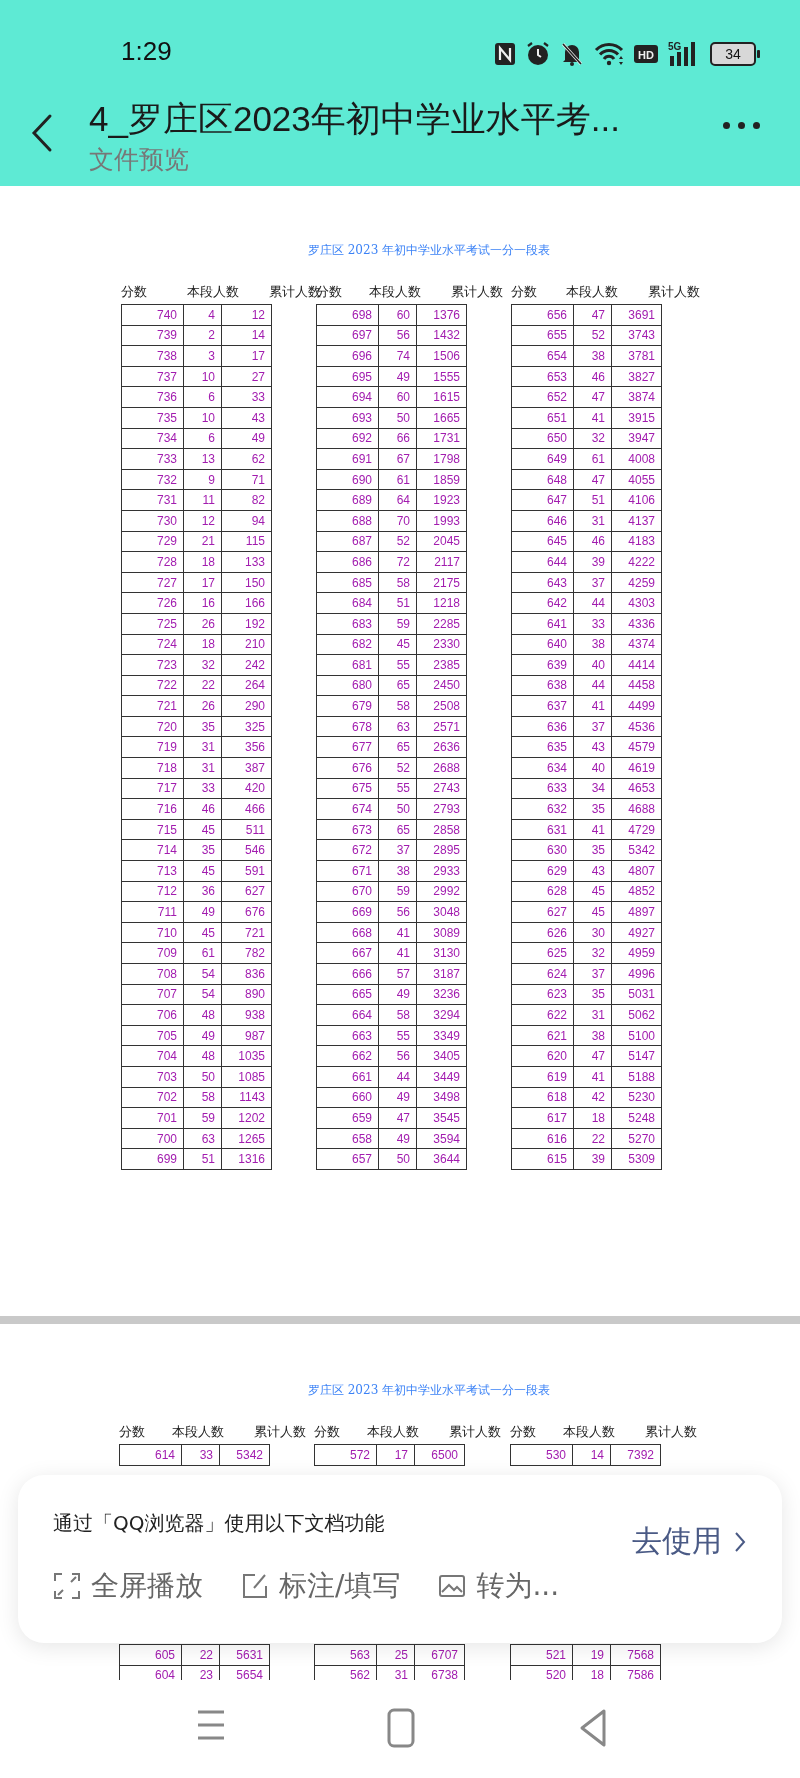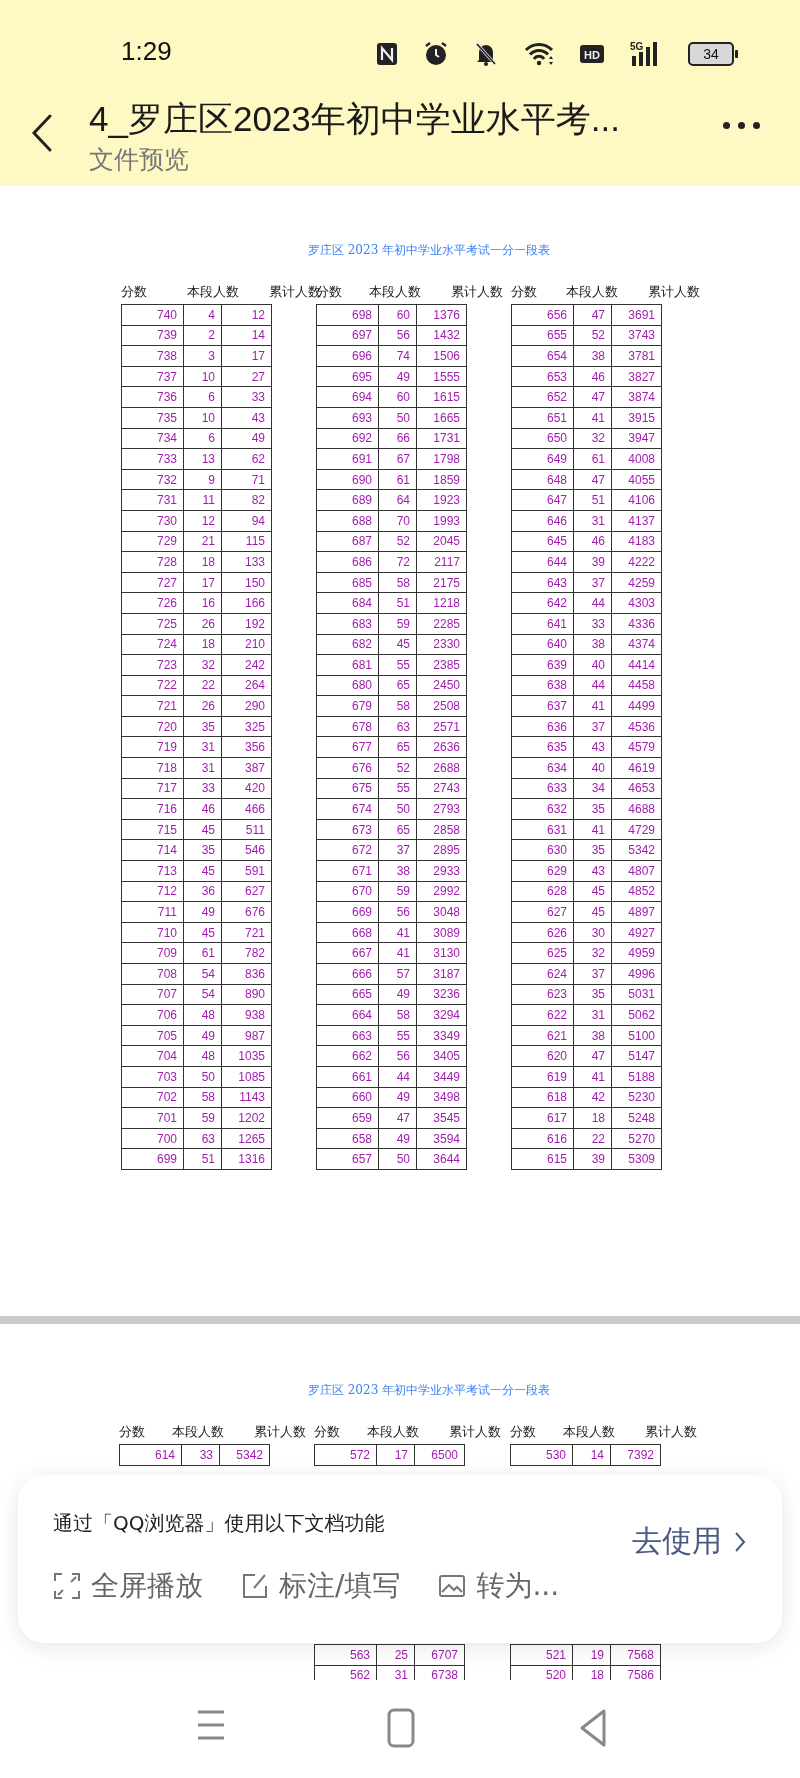--- a/index.html
+++ b/index.html
@@ -4,29 +4,29 @@
 <style>
   html, body { margin: 0; padding: 0; }
   body {
     width: 800px; height: 1778px; overflow: hidden; position: relative;
     background: #ffffff;
     font-family: "DejaVu Sans", "Liberation Sans", sans-serif;
     color: #111;
   }
   .topbar {
     position: absolute; left: 0; top: 0; width: 800px; height: 186px;
-    background: #fef9c3;
+    background: #5eead4;
   }
   .status-time {
     position: absolute; left: 121px; top: 36px; font-size: 26px; color: #111;
     font-family: "Liberation Sans", sans-serif;
   }
   .status-icons {
-    position: absolute; right: 66px; top: 40px; height: 28px;
-    display: flex; align-items: center; gap: 26px;
+    position: absolute; right: 44px; top: 40px; height: 28px;
+    display: flex; align-items: center; gap: 10px;
   }
   .si { display: inline-flex; align-items: center; justify-content: center; }
   .battery {
     width: 42px; height: 20px; border: 2px solid #222; border-radius: 5px;
     font-size: 14px; display: flex; align-items: center; justify-content: center;
     background: #d8d8d8; position: relative; font-family: "Liberation Sans", sans-serif;
   }
   .battery::after {
     content: ""; position: absolute; right: -6px; top: 6px; width: 3px; height: 8px;
     background: #222; border-radius: 1px;
@@ -884,20 +884,36 @@
         <tbody>
           <tr>
             <td class="c0">530</td>
             <td class="c1">14</td>
             <td class="c2">7392</td>
           </tr>
         </tbody>
       </table>
   </div>
 
+  <div class="tbl-wrap" style="left:119px; top:320px;">
+    <table class="grid">
+        <tbody>
+          <tr>
+            <td class="c0">605</td>
+            <td class="c1">22</td>
+            <td class="c2">5631</td>
+          </tr>
+          <tr>
+            <td class="c0">604</td>
+            <td class="c1">23</td>
+            <td class="c2">5654</td>
+          </tr>
+        </tbody>
+      </table>
+  </div>
   <div class="tbl-wrap" style="left:314px; top:320px;">
     <table class="grid">
         <tbody>
           <tr>
             <td class="c0">563</td>
             <td class="c1">25</td>
             <td class="c2">6707</td>
           </tr>
           <tr>
             <td class="c0">562</td>

